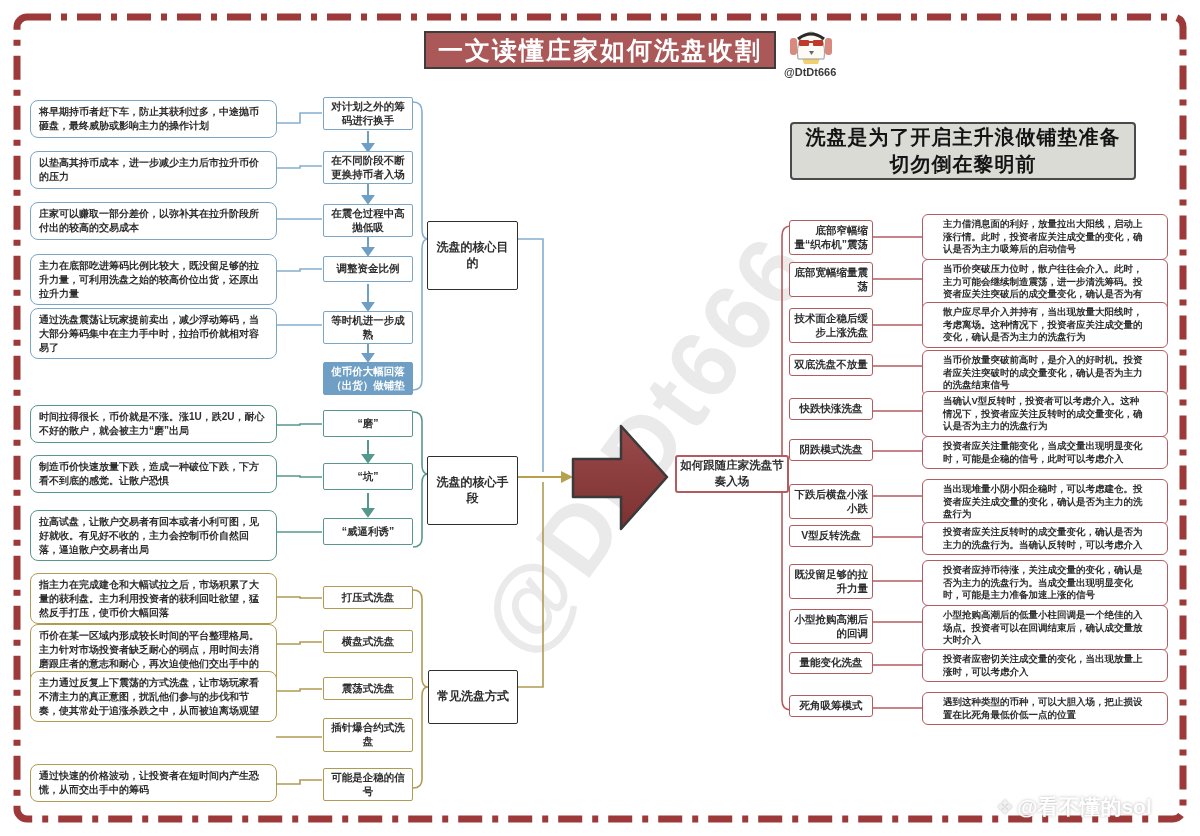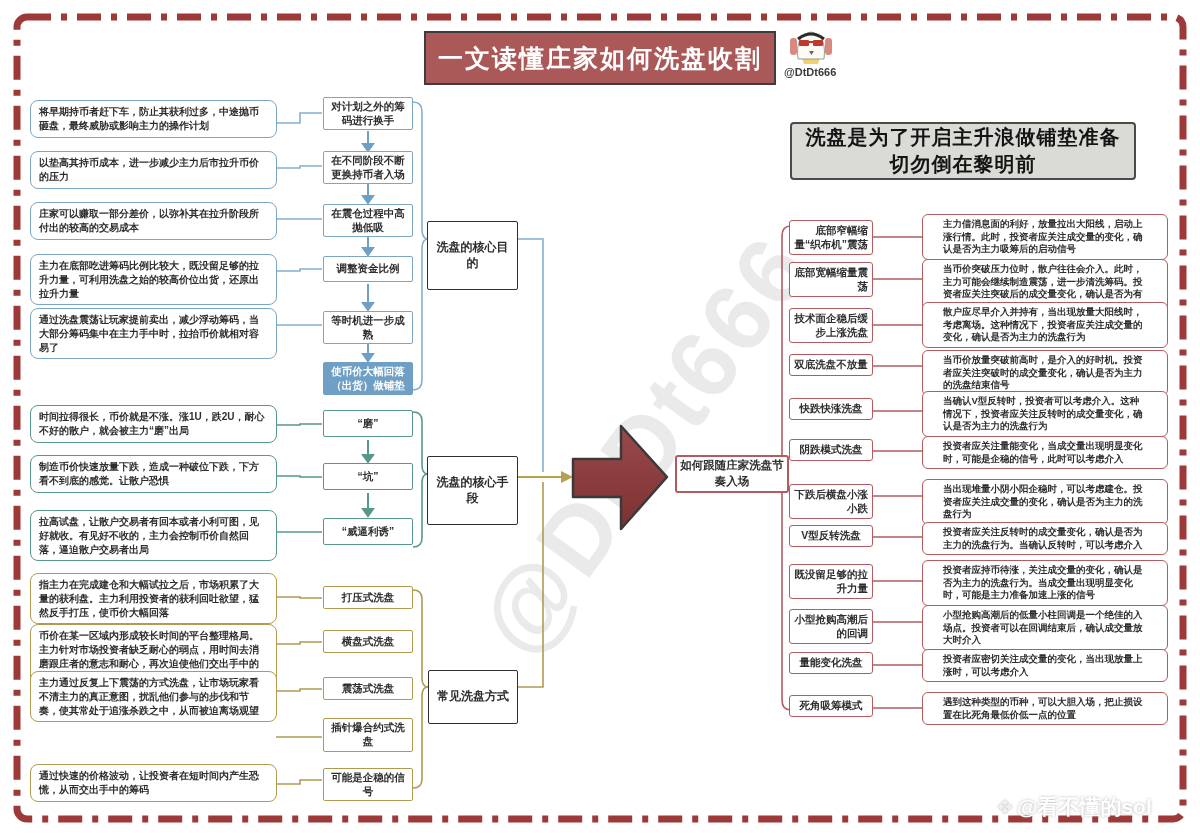--- a/index.html
+++ b/index.html
@@ -25,21 +25,21 @@
           align-items:center;justify-content:center;text-align:right;font-size:10.5px;
           line-height:1.3;padding:3px 4px;min-height:22px;}
   .rdesc{left:922px;width:246px;border:1.5px solid #b35b5f;border-radius:6px;
          font-size:9.5px;line-height:1.33;padding:3px 20px;}
   .hub{left:675px;top:455px;width:114px;min-height:38px;border:2px solid #b35b5f;border-radius:3px;
        display:flex;align-items:center;justify-content:center;text-align:center;
        font-size:11.5px;line-height:1.35;}
   .banner{left:790px;top:122px;width:346px;height:58px;background:#dbdbd6;border:2px solid #4a4a4a;
           border-radius:4px;display:flex;flex-direction:column;align-items:center;justify-content:center;
           font-size:20px;line-height:1.35;color:#141414;letter-spacing:1px;}
-  .title{left:424px;top:31px;width:352px;height:54px;background:#aa5858;border:2.5px solid #3d3d3d;
+  .title{left:424px;top:31px;width:352px;height:38px;background:#aa5858;border:2.5px solid #3d3d3d;
          color:#fff;display:flex;align-items:center;justify-content:center;font-size:25px;
          letter-spacing:2px;z-index:3;}
   .avatar{position:absolute;left:788px;top:27px;z-index:3;}
   .handle{position:absolute;left:784px;top:66px;font-size:11px;font-weight:bold;color:#3a3a3a;z-index:3;}
   .credit{position:absolute;left:996px;top:793px;z-index:6;display:flex;align-items:center;gap:3px;
           font-size:21px;font-weight:bold;color:#ffffff;text-shadow:0 0 3px rgba(120,120,120,0.55);}
   .gem{font-size:20px;color:#f0f0f0;text-shadow:0 0 2px rgba(120,120,120,0.6);}
 </style>
 </head>
 <body>

